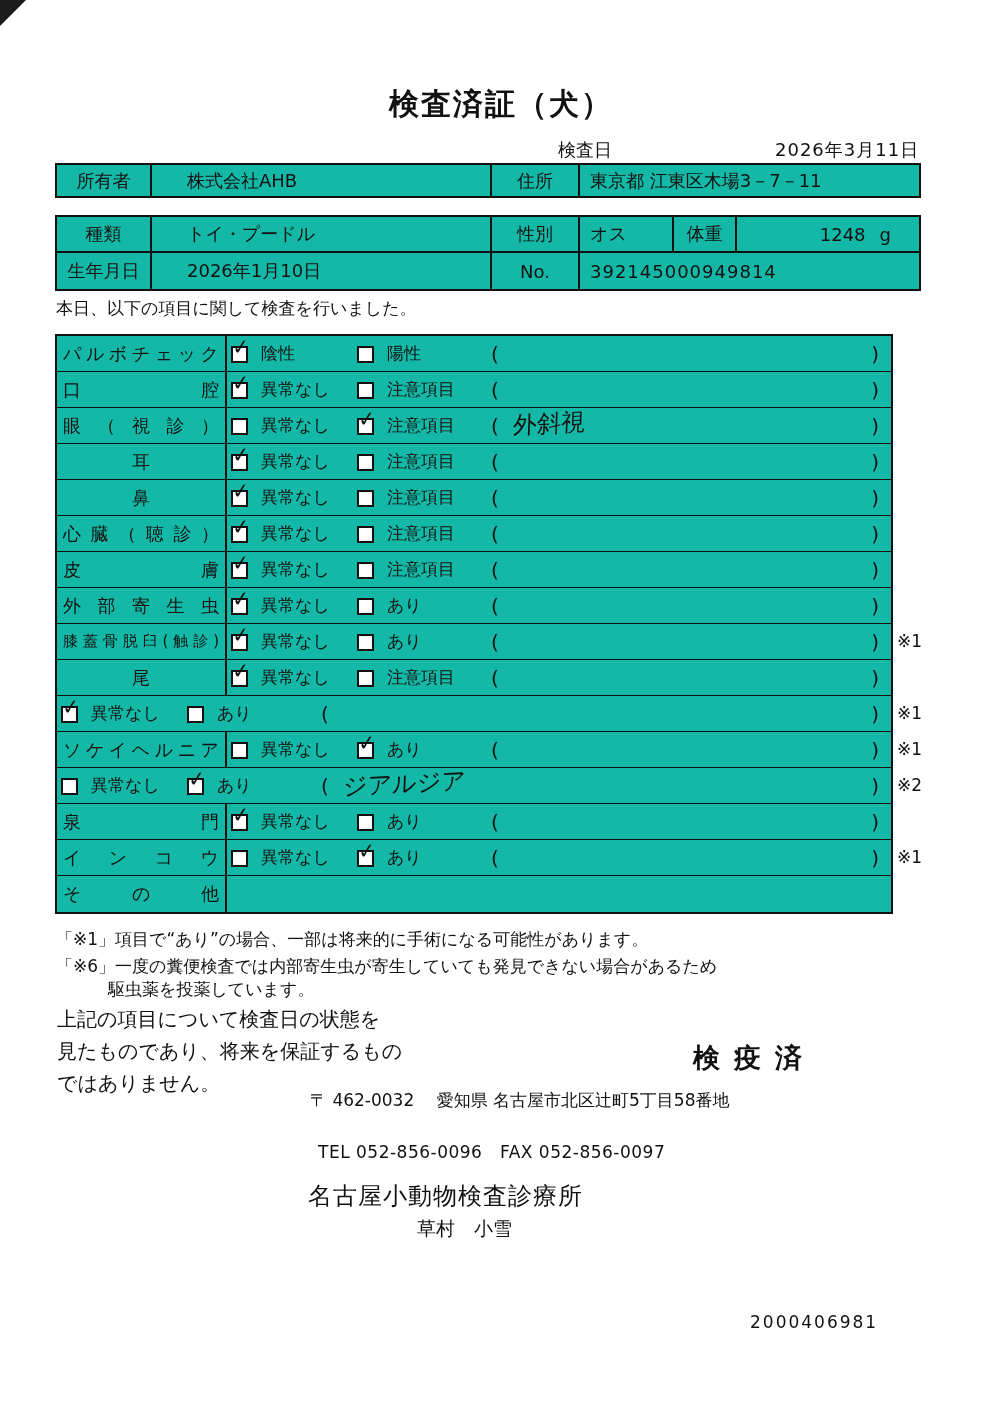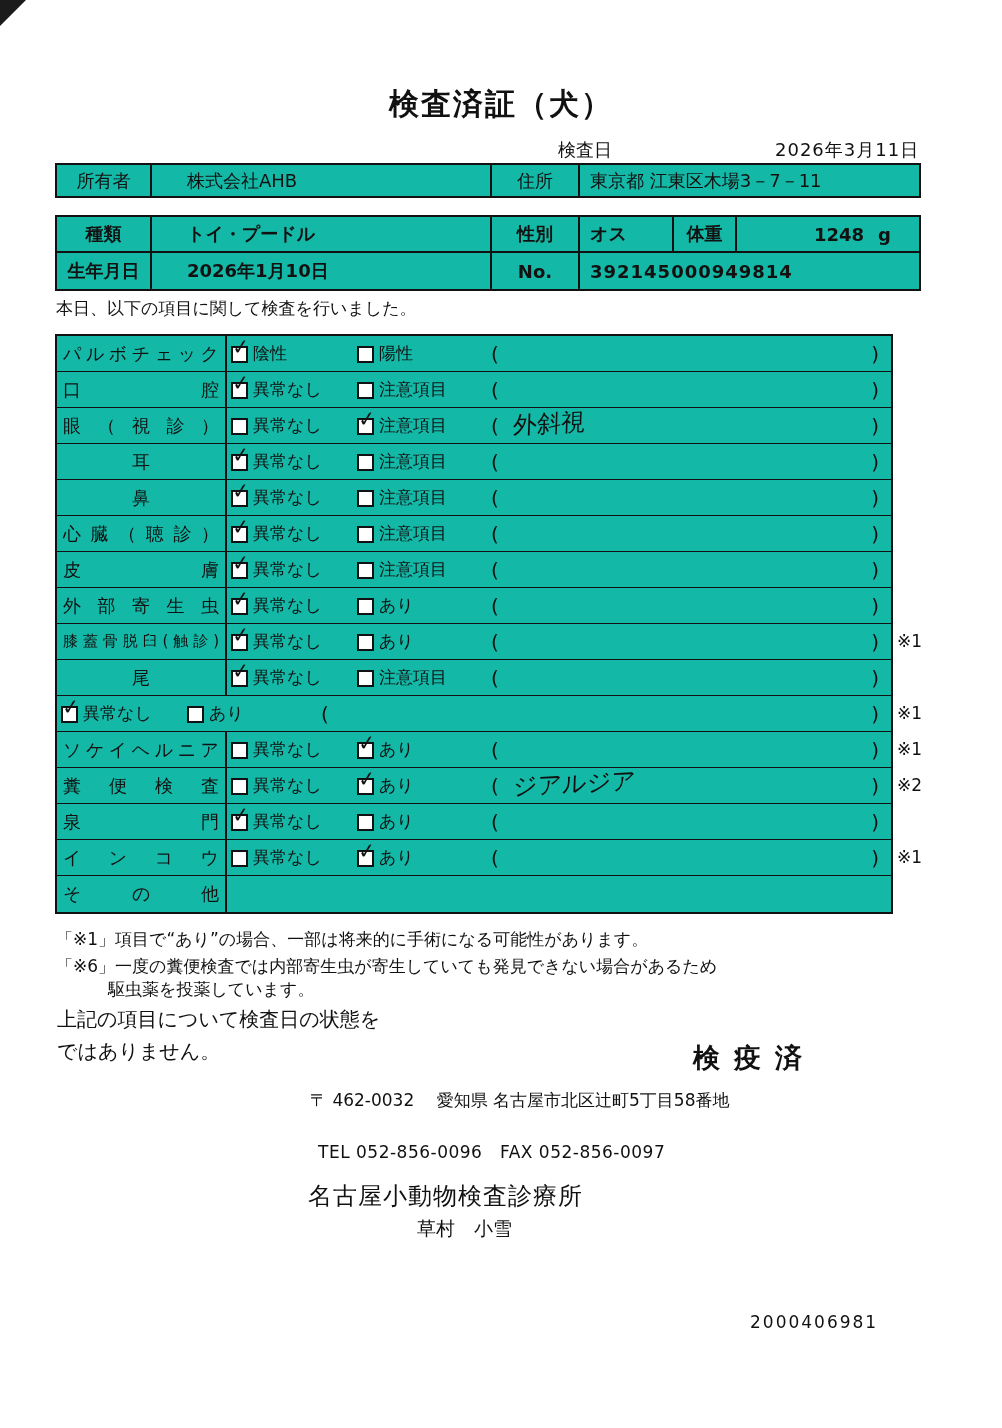--- a/index.html
+++ b/index.html
@@ -12,21 +12,21 @@
     border-top:26px solid #1b1b1b;border-right:26px solid transparent;}
   .title{position:absolute;top:84px;left:0;width:100%;text-align:center;
     font-size:30px;font-weight:600;letter-spacing:2px;}
   .date-label{position:absolute;left:558px;top:138px;font-size:18px;}
   .date-value{position:absolute;left:775px;top:138px;font-size:18px;letter-spacing:1px;}
 
   .tableA,.tableB,.maintable{position:absolute;left:55px;border:2px solid #111;
     box-sizing:border-box;background:#14b8a6;}
   .tableA{top:163px;width:866px;height:35px;display:flex;}
   .tableB{top:215px;width:866px;}
-  .trow{display:flex;height:36px;border-bottom:2px solid #111;box-sizing:border-box;font-weight:bold;}
+  .trow{display:flex;height:36px;border-bottom:2px solid #111;box-sizing:border-box;}
   .trow.last-row{border-bottom:none;}
   .hc{display:flex;align-items:center;justify-content:center;
     border-right:2px solid #111;box-sizing:border-box;font-size:18px;}
   .vc{display:flex;align-items:center;padding-left:10px;
     border-right:2px solid #111;box-sizing:border-box;font-size:18px;white-space:nowrap;}
   .last{border-right:none;}
   .w1{width:95px;} .w2{width:340px;padding-left:35px;} .w3{width:88px;}
   .w4{flex:1;} .w5{width:94px;} .w6{width:63px;} .w7{flex:1;}
   .weight{justify-content:flex-end;padding-right:28px;gap:14px;}
   .novalue{letter-spacing:1px;}
@@ -44,21 +44,21 @@
   .tight-label .jl{font-size:15px;}
   .ccell{flex:1;display:flex;align-items:center;padding-left:2px;min-width:0;}
   .opt{display:flex;align-items:center;gap:5px;}
   .o1{width:126px;margin-left:2px;}
   .o2{width:128px;}
   .cbox{width:13px;height:13px;border:2px solid #111;position:relative;
     flex:0 0 auto;margin-top:1px;background:#fff;}
   .tick{display:none;position:absolute;left:-1px;top:-11px;font-size:21px;
     font-weight:bold;line-height:1;transform:rotate(-6deg);}
   .cbox[data-checked="true"] .tick{display:inline-block;}
-  .olabel{font-size:17px;white-space:nowrap;}
+  .olabel{font-size:17px;white-space:nowrap;margin-left:8px;}
   .paren{font-size:20px;}
   .popen{margin-left:6px;}
   .pclose{margin-left:auto;margin-right:12px;}
   .hand{padding-left:14px;font-size:24px;font-weight:500;white-space:nowrap;
     transform:rotate(-3deg) skewX(-5deg);margin-top:-4px;}
   .mark{position:absolute;left:840px;top:7px;font-size:17px;white-space:nowrap;}
 
   .note1{position:absolute;left:56px;top:928px;font-size:17px;text-align:right;}
   .note2{position:absolute;left:56px;top:955px;font-size:17px;}
   .note2b{position:absolute;left:108px;top:978px;font-size:17px;}
@@ -367,23 +367,20 @@
           <span class="olabel">あり</span>
         </span>
         <span class="paren popen">(</span>
         <span class="hand"></span>
         <span class="paren pclose">)</span>
       </div>
       <span class="mark">※1</span>
     </div>
 
     <div class="irow">
-      <div class="lcell">
-          <span class="jl">糞便検査</span>
-        </div>
       <div class="ccell">
         <span class="opt o1">
           <span class="cbox" data-checked="false"></span>
           <span class="olabel">異常なし</span>
         </span>
         <span class="opt o2">
           <span class="cbox" data-checked="true">
               <span class="tick">✓</span>
             </span>
           <span class="olabel">あり</span>
@@ -458,20 +455,21 @@
     </div>
 
   </div>
 
   <div class="note1">「※1」項目で“あり”の場合、一部は将来的に手術になる可能性があります。</div>
   <div class="note2">「※6」一度の糞便検査では内部寄生虫が寄生していても発見できない場合があるため</div>
   <div class="note2b">駆虫薬を投薬しています。</div>
 
   <div class="disclaimer">
     <div>上記の項目について検査日の状態を</div>
+    <div>見たものであり、将来を保証するもの</div>
     <div>ではありません。</div>
   </div>
 
   <div class="stamp">検疫済</div>
 
   <div class="postal">〒 462-0032　 愛知県 名古屋市北区辻町5丁目58番地</div>
   <div class="telfax">TEL 052-856-0096　FAX 052-856-0097</div>
   <div class="clinic">名古屋小動物検査診療所</div>
   <div class="person">草村　小雪</div>
   <div class="serial">2000406981</div>

